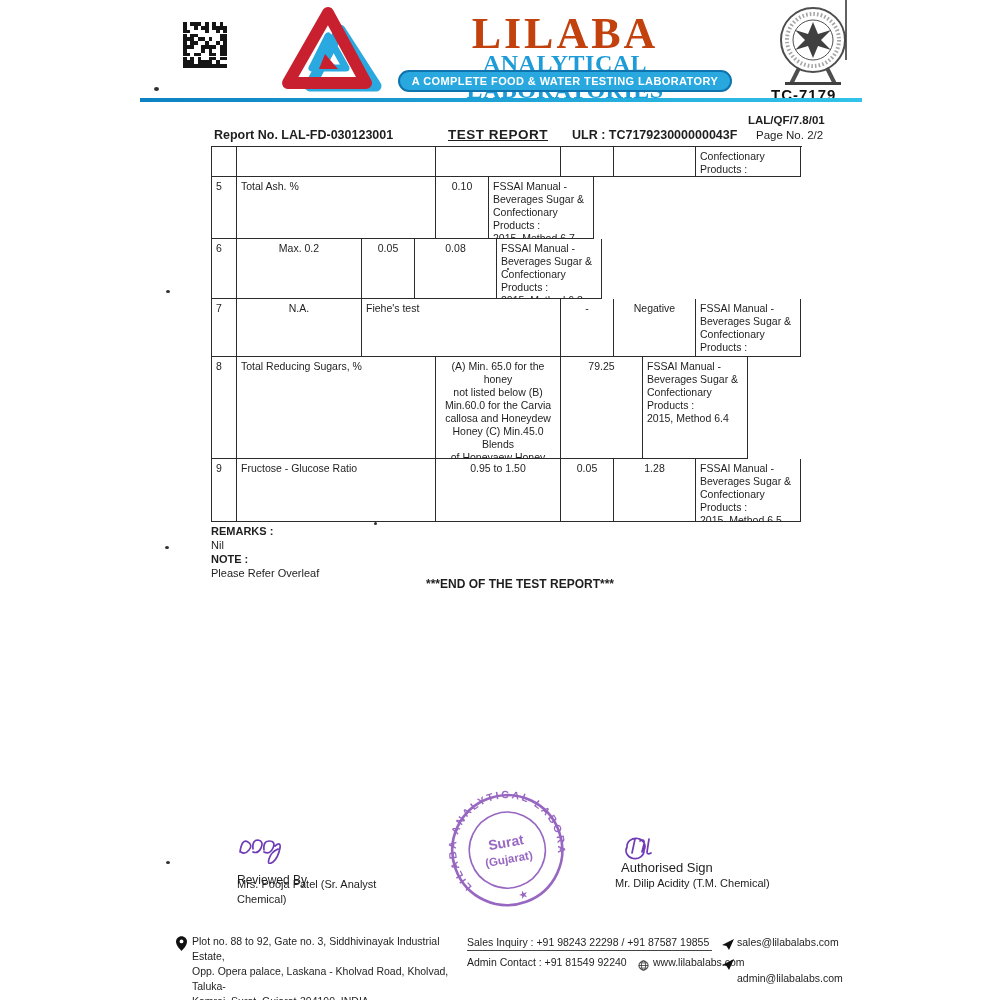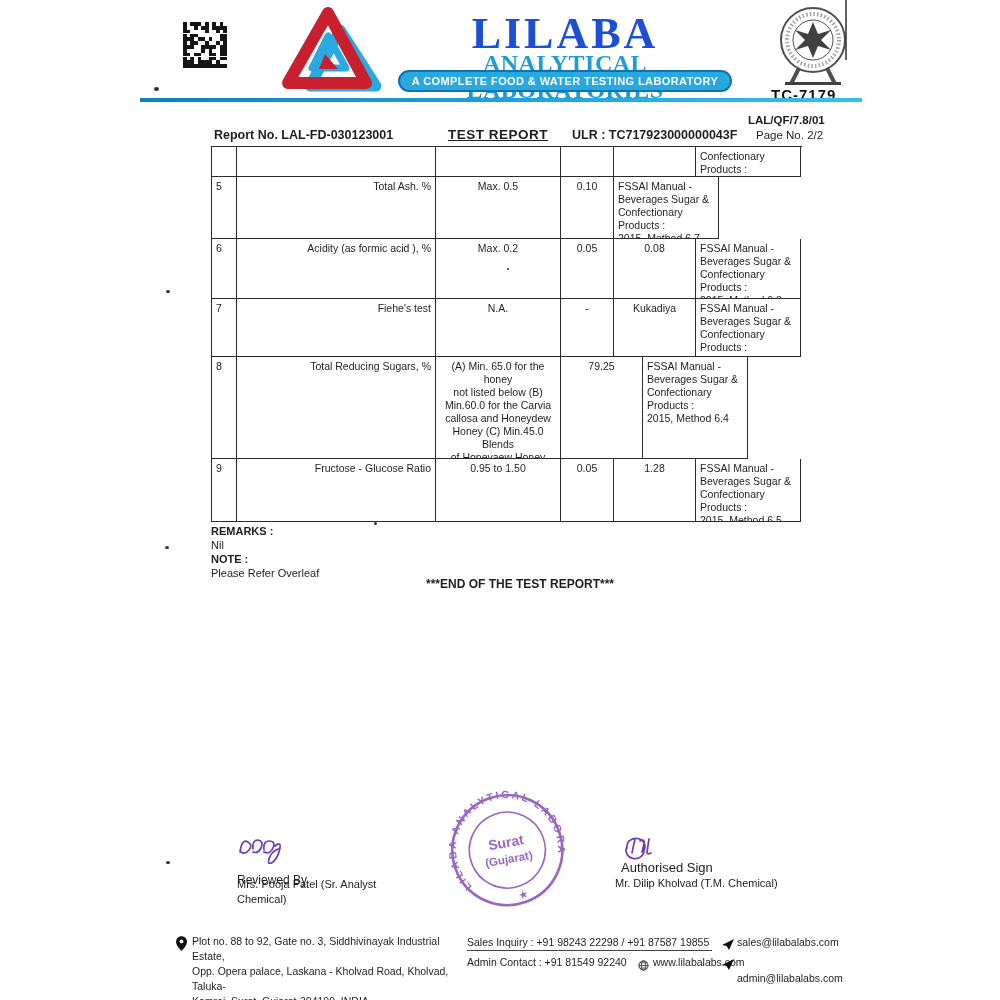--- a/index.html
+++ b/index.html
@@ -4,41 +4,41 @@
 <style>
   html,body{margin:0;padding:0;}
   body{width:1000px;height:1000px;position:relative;background:#ffffff;
        font-family:"Liberation Sans", sans-serif;color:#1e1e1e;overflow:hidden;}
   .abs{position:absolute;}
   .pre{white-space:pre-line;}
   .b{font-weight:bold;}
   .ctr{text-align:center;}
 
   
-  .brand{font-family:"Liberation Serif", serif;font-weight:bold;color:#1d4ed8;
+  .brand{font-family:"Liberation Serif", serif;font-weight:bold;color:#c2410c;
          font-size:44px;letter-spacing:3px;}
   .brand-sub{font-family:"Liberation Serif", serif;font-weight:bold;color:#1e9cd7;
          font-size:24px;letter-spacing:.5px;}
   .tagline-pill{background:#29a8e0;border:2px solid #0f74ad;border-radius:11px;
          color:#fff;font-weight:bold;font-size:11px;letter-spacing:.4px;
          padding:3px 12px;display:inline-block;}
   .blue-rule{height:4px;background:linear-gradient(90deg,#0c82c2,#31c3ea);}
   .tc-code{font-weight:bold;font-size:15px;letter-spacing:1px;color:#111;}
 
   
   .rl{font-size:12.5px;}
   .title-underline{text-decoration:underline;letter-spacing:.5px;}
 
   
   .rtable{border-left:1px solid #2b2b2b;border-top:1px solid #2b2b2b;font-size:10.5px;line-height:13px;}
   .trow{display:flex;}
   .cell{border-right:1px solid #2b2b2b;border-bottom:1px solid #2b2b2b;
         box-sizing:border-box;padding:3px 4px 2px 4px;overflow:hidden;}
   .c-sr{width:25px;}
-  .c-param{width:199px;text-align:right;}
+  .c-param{width:199px;}
   .c-req{width:125px;text-align:center;}
   .c-loq{width:53px;text-align:center;}
   .c-res{width:82px;text-align:center;}
   .c-mth{width:105px;}
   .h30{height:30px;}.h62{height:62px;}.h60{height:60px;}.h58{height:58px;}.h102{height:102px;}.h63{height:63px;}
 
   .small-txt{font-size:11px;}
   .foot-txt{font-size:10.5px;line-height:15px;}
   .speck{background:#2f2f2f;border-radius:50%;}
 
@@ -184,46 +184,44 @@
     <div class="cell c-req h30"></div>
     <div class="cell c-loq h30"></div>
     <div class="cell c-res h30"></div>
     <div class="cell c-mth h30 pre">Confectionary Products :
 2015, Method 6.2</div>
   </div>
 
   <div class="trow">
     <div class="cell c-sr h62">5</div>
     <div class="cell c-param h62">Total Ash. %</div>
-    <div class="cell c-req h62 pre">Max. 0.5</div>
     <div class="cell c-loq h62">0.10</div>
     <div class="cell c-mth h62 pre">FSSAI Manual -
 Beverages Sugar &amp;
 Confectionary Products :
 2015, Method 6.7</div>
   </div>
 
   <div class="trow">
     <div class="cell c-sr h60">6</div>
-    <div class="cell c-param h60">Acidity (as formic acid ), %</div>
     <div class="cell c-req h60 pre">Max. 0.2</div>
     <div class="cell c-loq h60">0.05</div>
     <div class="cell c-res h60">0.08</div>
     <div class="cell c-mth h60 pre">FSSAI Manual -
 Beverages Sugar &amp;
 Confectionary Products :
 2015, Method 6.8</div>
   </div>
 
   <div class="trow">
     <div class="cell c-sr h58">7</div>
+    <div class="cell c-req h58 pre">N.A.</div>
     <div class="cell c-param h58">Fiehe's test</div>
-    <div class="cell c-req h58 pre">N.A.</div>
     <div class="cell c-loq h58">-</div>
-    <div class="cell c-res h58">Kukadiya</div>
+    <div class="cell c-res h58">Negative</div>
     <div class="cell c-mth h58 pre">FSSAI Manual -
 Beverages Sugar &amp;
 Confectionary Products :
 2015, Method 6.6</div>
   </div>
 
   <div class="trow">
     <div class="cell c-sr h102">8</div>
     <div class="cell c-param h102">Total Reducing Sugars, %</div>
     <div class="cell c-req h102 pre">(A) Min. 65.0 for the honey
@@ -284,21 +282,21 @@
 <div class="abs small-txt" style="left:237px;top:857px;font-size:12px;margin-top:16px;">Reviewed By</div>
 <div class="abs small-txt pre" style="left:237px;top:877px;line-height:15px;">Mrs. Pooja Patel (Sr. Analyst
 Chemical)</div>
 
 <div class="abs" style="left:621px;top:834px;">
   <svg width="52" height="28" viewBox="0 0 52 28">
     <path class="sig-ink" d="M6,13 a9,8 0 1 1 17,3 a9,8 0 1 1 -17,-3 m8,-8 l-3,14 m8,-12 q5,-3 4,3 l-2,8 m7,-13 l-2,13 q0,3 4,1"></path>
   </svg>
 </div>
 <div class="abs small-txt" style="left:621px;top:860px;font-size:13px;">Authorised Sign</div>
-<div class="abs small-txt" style="left:615px;top:877px;">Mr. Dilip Kholvad (T.M. Chemical)</div>
+<div class="abs small-txt" style="left:615px;top:877px;">Mr. Dilip Acidity (T.M. Chemical)</div>
 
 <div class="abs" style="left:176px;top:936px;">
   <svg width="11" height="15" viewBox="0 0 12 16">
     <path d="M6,0 C2.7,0 0,2.7 0,6 c0,4.5 6,10 6,10 s6,-5.5 6,-10 C12,2.7 9.3,0 6,0 z" fill="#111"></path>
     <circle cx="6" cy="5.7" r="2.1" fill="#fff"></circle>
   </svg>
 </div>
 <div class="abs foot-txt pre" style="left:192px;top:934px;width:280px;">Plot no. 88 to 92, Gate no. 3, Siddhivinayak Industrial Estate,
 Opp. Opera palace, Laskana - Kholvad Road, Kholvad, Taluka-
 Kamrej, Surat, Gujarat-394190, INDIA</div>

